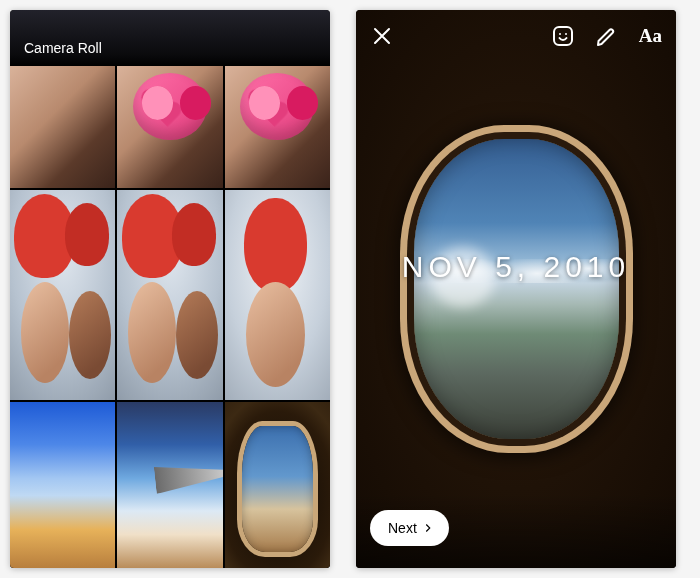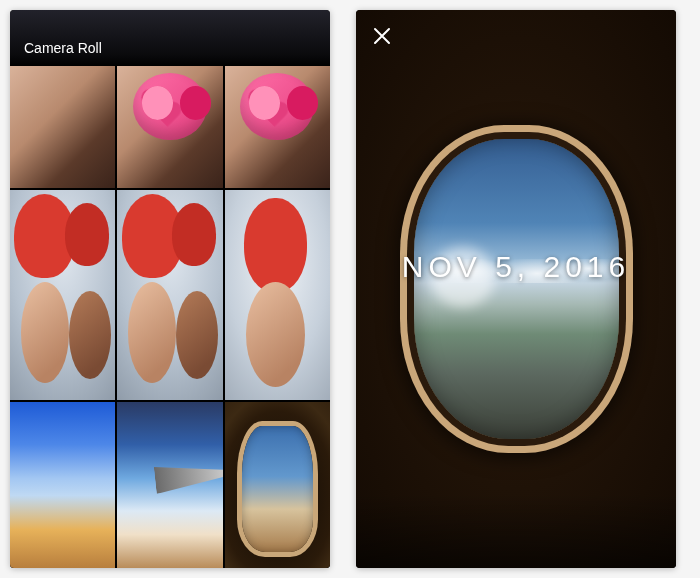--- a/index.html
+++ b/index.html
@@ -101,28 +101,50 @@
     </div>
   </div>
 
   <div class="phone">
     <div class="editor">
       <div class="window-img">
         <div class="porthole">
           <div class="clouds"></div>
         </div>
       </div>
-      <div class="date-stamp">NOV 5, 2016</div>
+      <div class="date-stamp">NOV 5, 2010</div>
 
       <div class="topbar">
         <div class="ico">
           <svg viewBox="0 0 24 24">
               <path d="M5 5l14 14M19 5L5 19"></path>
             </svg>
         </div>
+        <div class="tools">
+          <div class="ico">
+            <svg viewBox="0 0 24 24">
+                <rect x="3" y="3" width="18" height="18" rx="5"></rect>
+                <circle cx="9" cy="10" r="1" fill="#fff" stroke="none"></circle>
+                <circle cx="15" cy="10" r="1" fill="#fff" stroke="none"></circle>
+                <path d="M8.5 14c1 1.4 2.2 2 3.5 2s2.5-.6 3.5-2"></path>
+              </svg>
+          </div>
+          <div class="ico">
+            <svg viewBox="0 0 24 24">
+                <path d="M3 21l3.5-1 11-11a2.1 2.1 0 0 0-3-3l-11 11L3 21z"></path>
+              </svg>
+          </div>
+          <div class="text-tool">Aa</div>
+        </div>
       </div>
 
       <div class="bottombar">
+        <div class="next-btn">
+          <span>Next</span>
+          <svg viewBox="0 0 24 24">
+              <path d="M9 6l6 6-6 6"></path>
+            </svg>
+        </div>
       </div>
     </div>
   </div>
 
 </div>
 
 </body></html>

